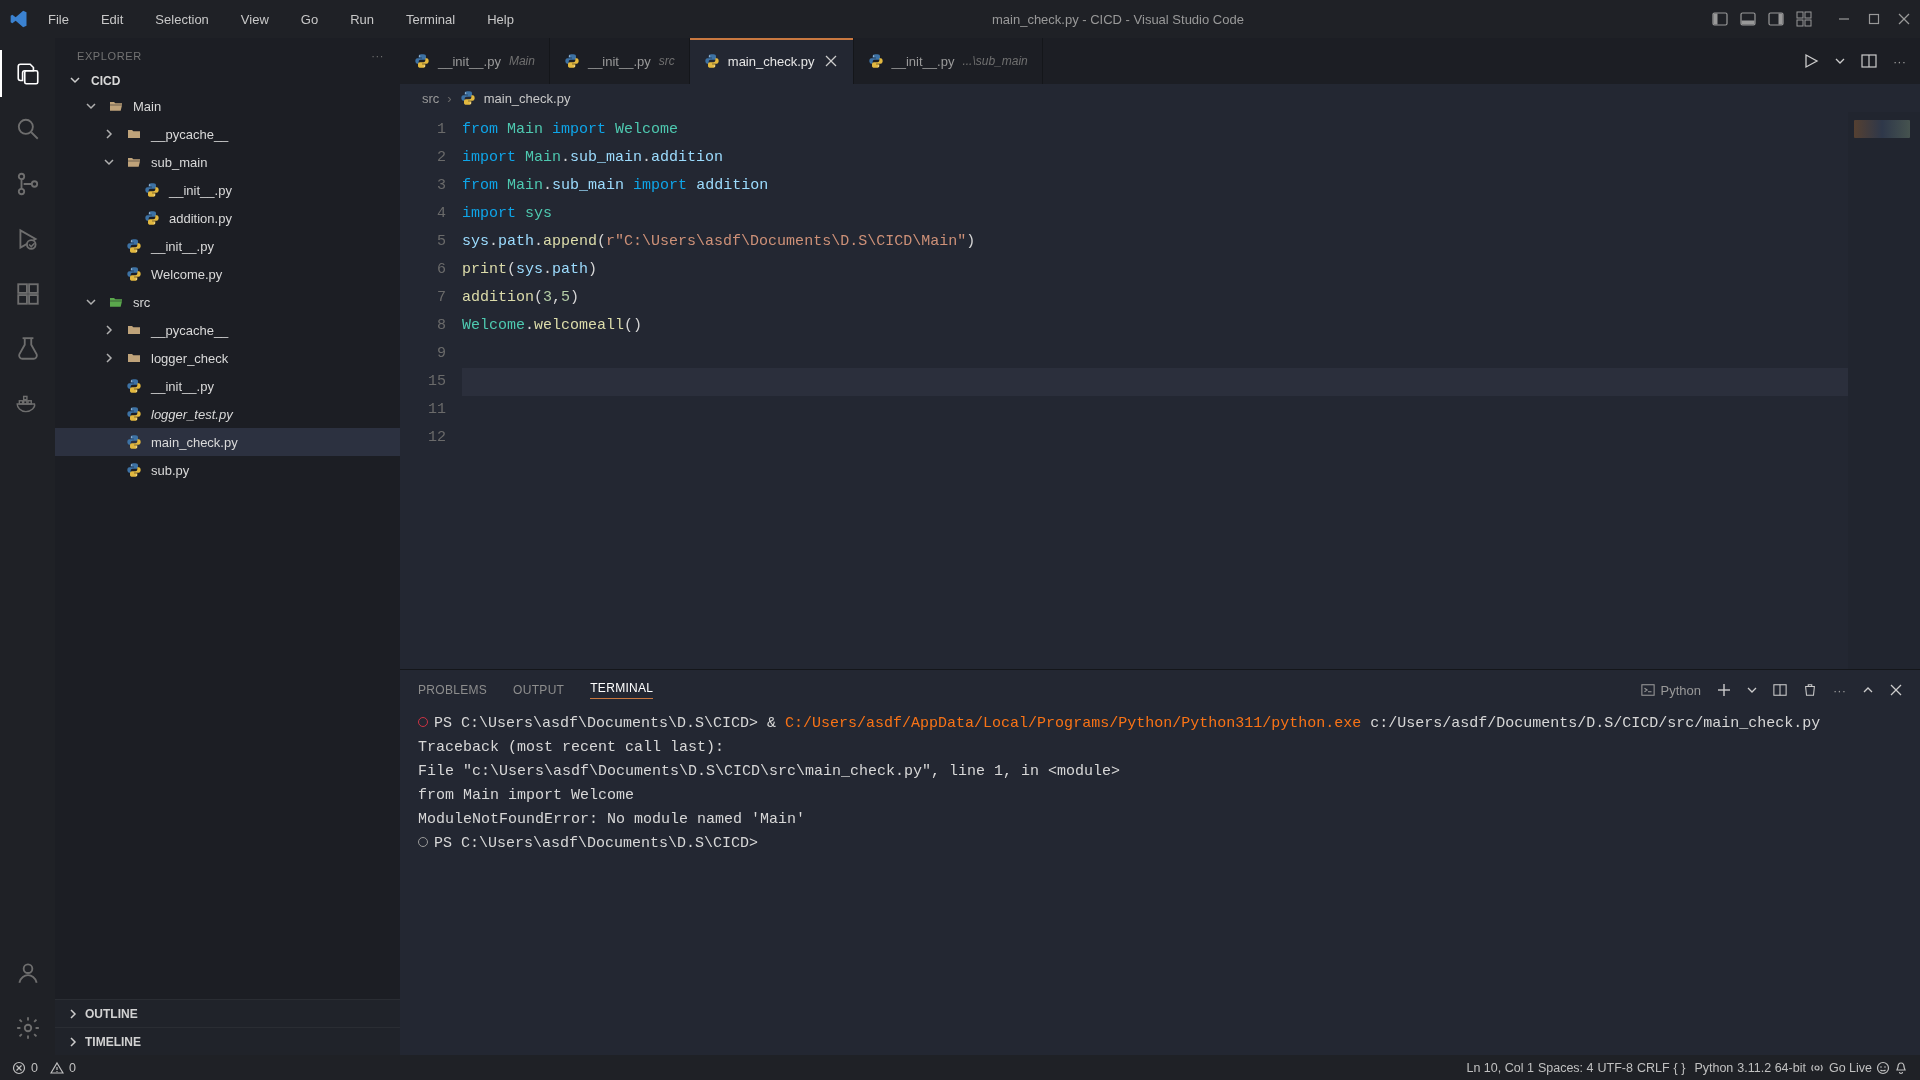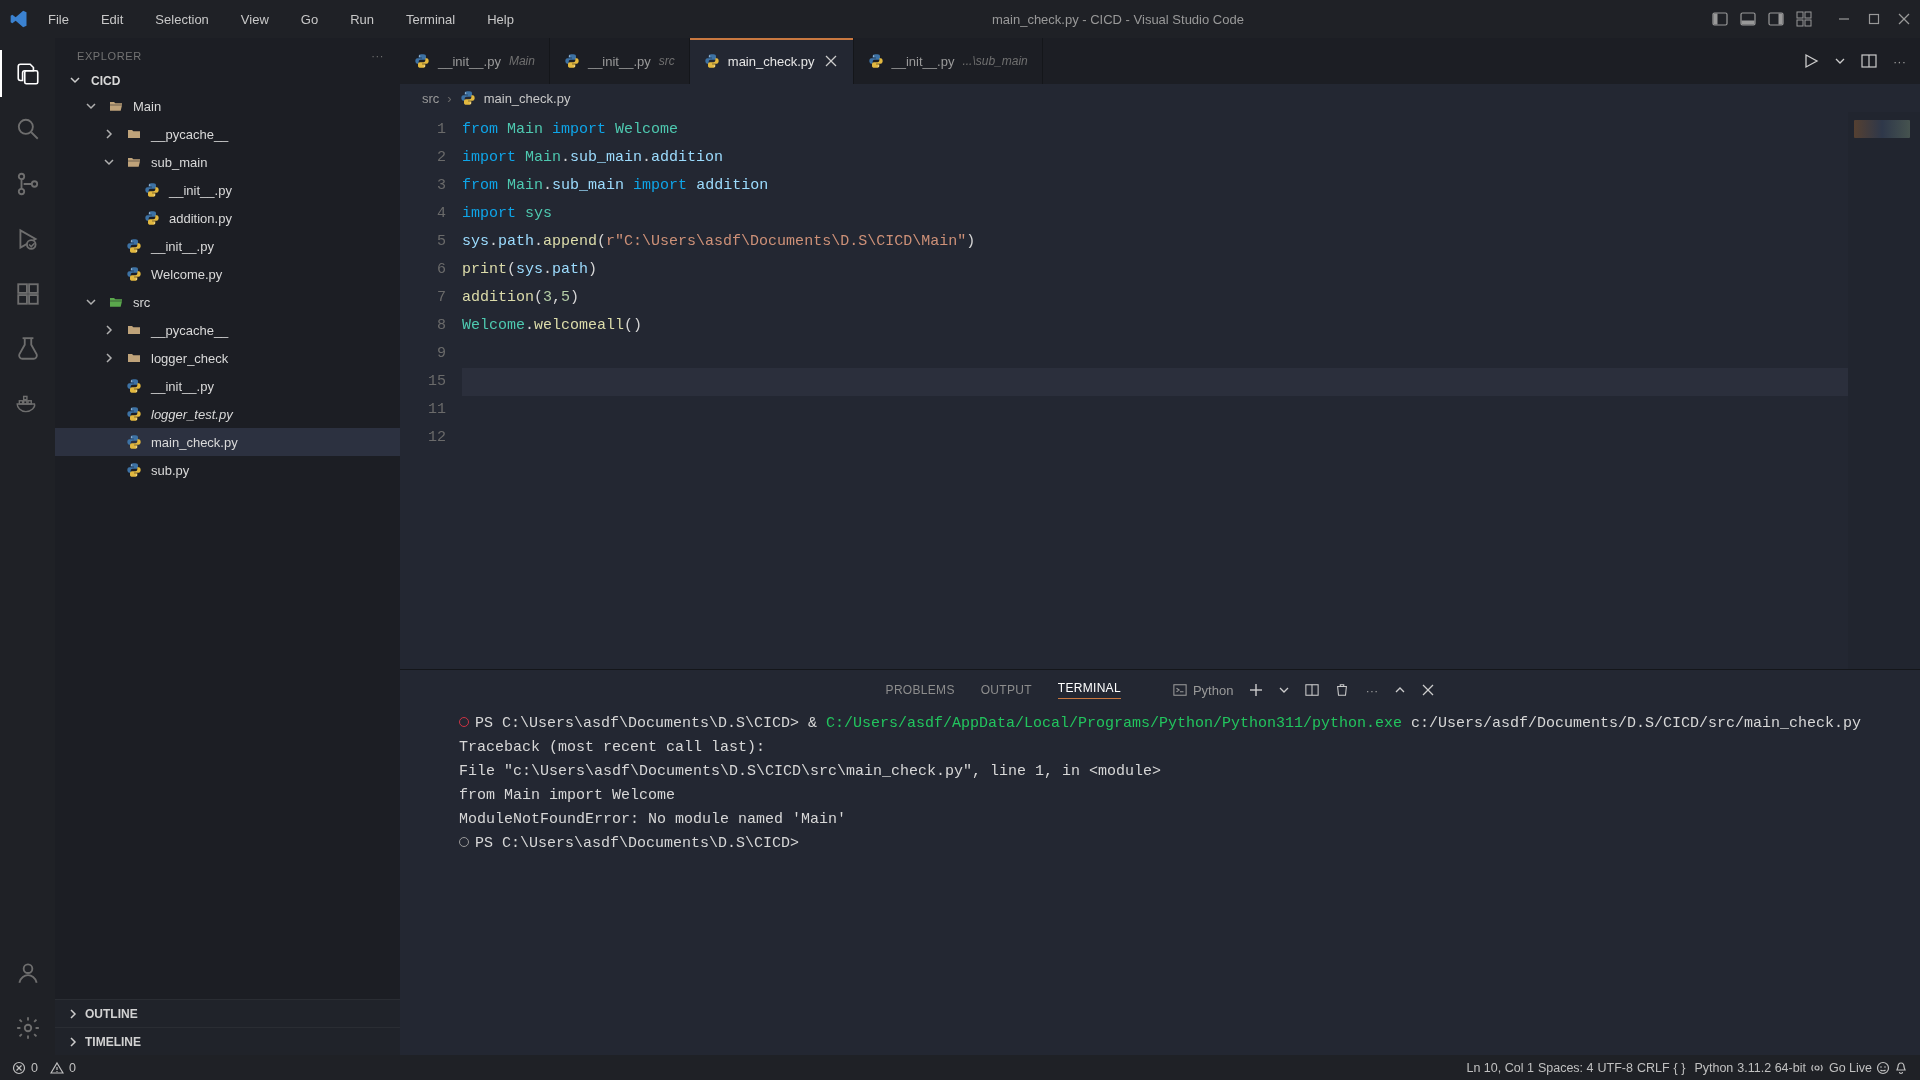--- a/index.html
+++ b/index.html
@@ -71,30 +71,30 @@
 .k { color:#0ea5e9; }
 .fn { color:#dcdcaa; }
 .cls { color:#4ec9b0; }
 .var { color:#9cdcfe; }
 .str { color:#ce9178; }
 .num { color:#b5cea8; }
 .id { color:#d4d4d4; }
 .whte { color:#d4d4d4; }
 
 
-.panel { height: 386px; background:#232732; display:flex; flex-direction:column; border-top:1px solid #14161a;align-items:center;}
+.panel { height: 386px; background:#232732; display:flex; flex-direction:column; border-top:1px solid #14161a;}
 .panel .phead { height: 40px; display:flex; align-items:center; gap: 26px; padding: 0 18px; color:#8d8d8d; }
 .panel .phead .ptab { font-size:12px; letter-spacing:.3px; cursor:default; }
 .panel .phead .ptab.active { color:#fff; border-bottom:1px solid #c97840; padding-bottom:3px;}
 .panel .phead .spacer2 { flex:1; }
 .panel .phead .pact { display:flex; align-items:center; gap:16px; color:#999;}
 .panel .pbody { flex:1; overflow:auto; font-family: Consolas, "Courier New", monospace; font-size:15px; line-height:24px; padding: 2px 18px; color:#d7d7d7;}
 .pbody .prompt-icon { display:inline-block; width:10px; height:10px; border:1.5px solid #cc3344; border-radius:50%; margin-right:6px; position:relative; top:0px;}
 .pbody .prompt-icon.ok { border-color:#999;}
-.pbody .cmdpath { color:#22c55e; }
+.pbody .cmdpath { color:#f97316; }
 .pbody .cmdfile { color:#d7d7d7; }
 
 
 .statusbar { height: 25px; background:#1f2126; display:flex; align-items:center; padding: 0 12px; gap: 18px; color:#c0c0c0; font-size:12.5px;}
 .statusbar .left { display:flex; gap: 12px; align-items:center; }
 .statusbar .right { margin-left:auto; display:flex; gap: 4px; align-items:center; }
 .statusbar .item { display:flex; align-items:center; gap:5px;}
 
 svg { display:block; }
 </style>

